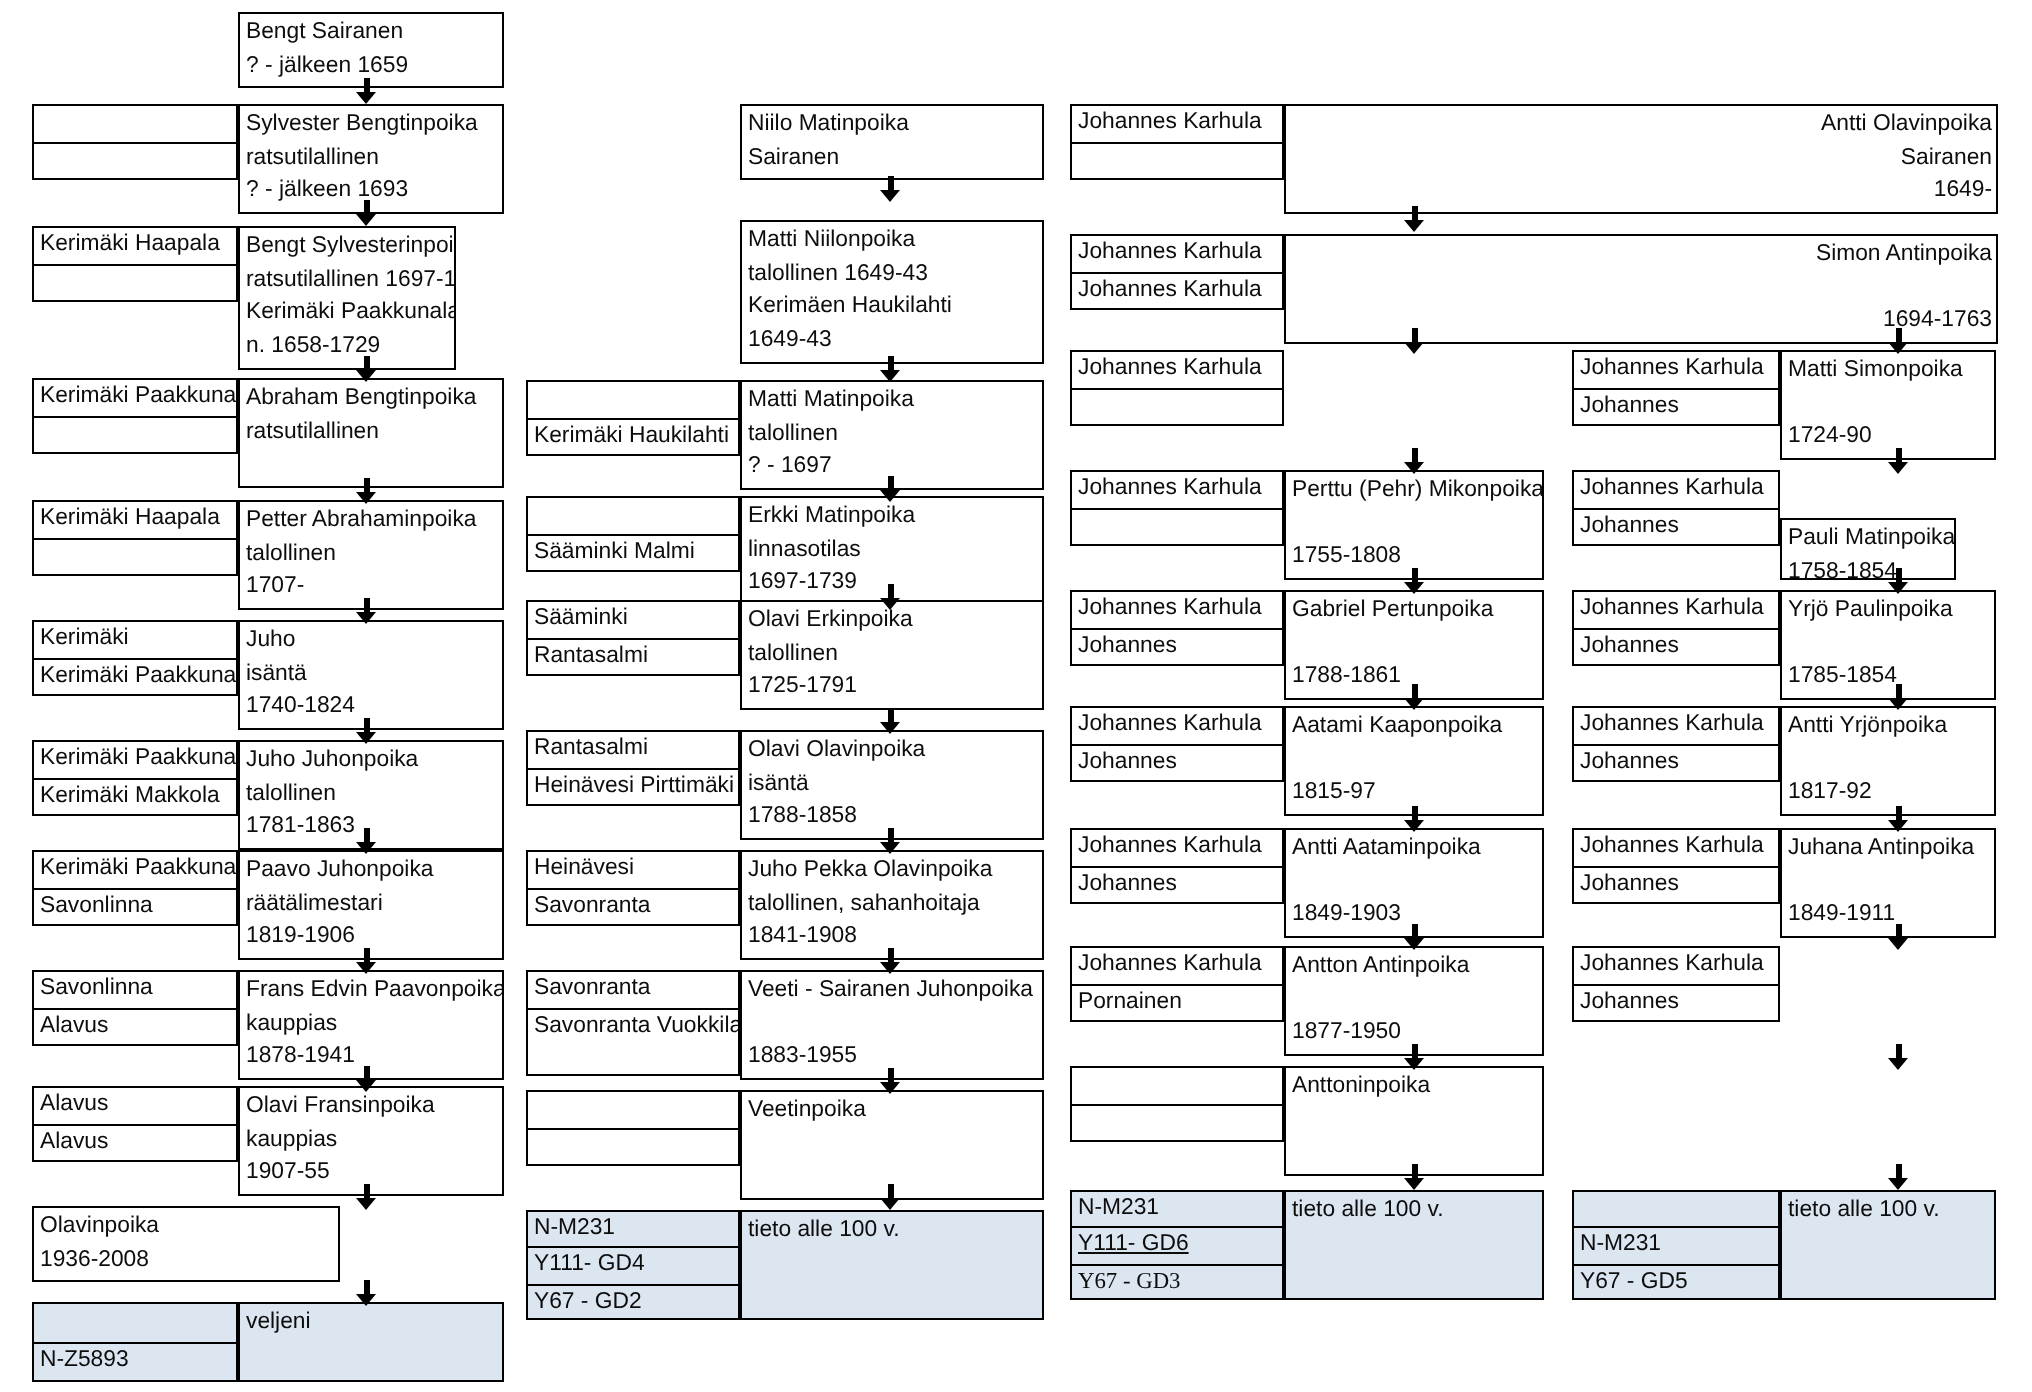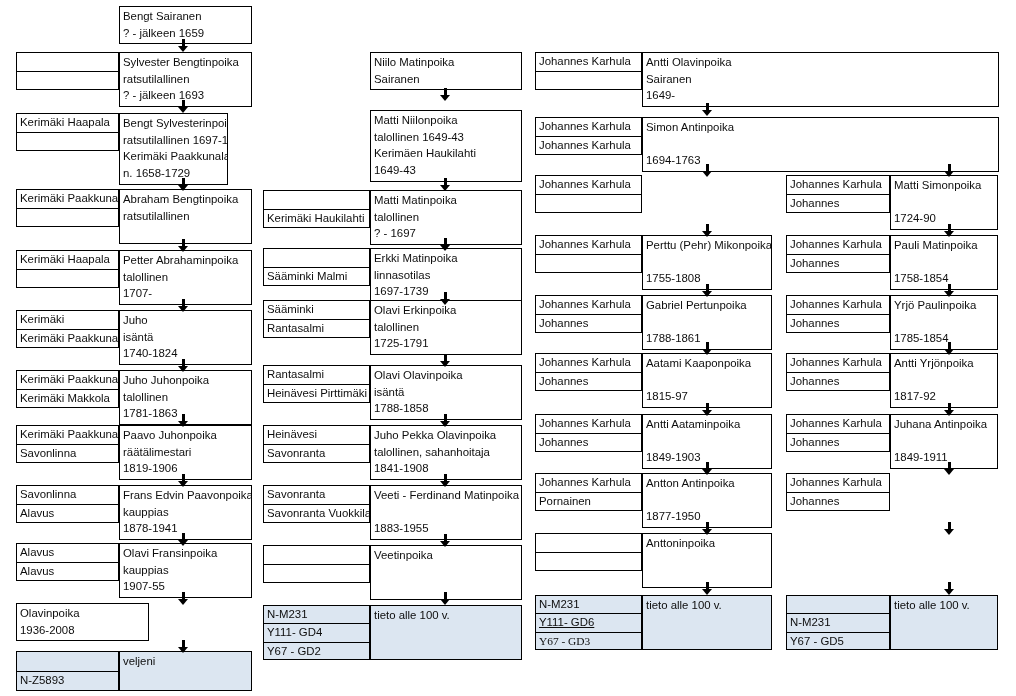--- a/index.html
+++ b/index.html
@@ -34,21 +34,21 @@
     border:1px solid #000;
     border-bottom:none;
     font-size:11.4px;line-height:16.6px;
     padding:0 2px 0 3px;
     white-space:nowrap;overflow:hidden;
     background:#ffffff;
     height:18px;
   }
   .stub .sb:last-child{border-bottom:1px solid #000;}
   .blue .cellA,.blue .cellB,.blue .sb{background:#dce6f1;}
-  .center .ln{text-align:left;}
+  .center .ln{text-align:right;}
 
   
   .arrow{position:absolute;width:11px;}
   .arrow .shaft{
     position:absolute;left:4px;top:0;width:3px;background:#000;
   }
   .arrow .head{
     position:absolute;left:0;width:0;height:0;
     border-left:5.5px solid transparent;
     border-right:5.5px solid transparent;
@@ -160,21 +160,21 @@
         <div class="sb" style="height: 19px;">Alavus</div>
         <div class="sb" style="height: 19px;">Alavus</div>
       </div>
       <div class="cellB" style="width: 133px;">
         <div class="ln">Olavi Fransinpoika</div>
         <div class="ln">kauppias</div>
         <div class="ln">1907-55</div>
       </div>
     </div>
     <div class="node" style="left: 16px; top: 603px; height: 38px;">
-      <div class="cellB" style="width: 133px;">
+      <div class="cellB" style="width: 154px;">
         <div class="ln">Olavinpoika</div>
         <div class="ln">1936-2008</div>
       </div>
     </div>
     <div class="node blue" style="left: 16px; top: 651px; height: 40px;">
       <div class="stub" style="width: 103px;">
         <div class="sb" style="height: 20px;"></div>
         <div class="sb" style="height: 20px;">N-Z5893</div>
       </div>
       <div class="cellB" style="width: 133px;">
@@ -248,24 +248,24 @@
       </div>
       <div class="cellB" style="width: 152px;">
         <div class="ln">Juho Pekka Olavinpoika</div>
         <div class="ln">talollinen, sahanhoitaja</div>
         <div class="ln">1841-1908</div>
       </div>
     </div>
     <div class="node" style="left: 263px; top: 485px; height: 55px;">
       <div class="stub" style="width: 107px;">
         <div class="sb" style="height: 19px;">Savonranta</div>
-        <div class="sb" style="height: 19px;">Savonranta Vuokkila</div>
-      </div>
-      <div class="cellB" style="width: 152px;">
-        <div class="ln">Veeti - Ferdinand  Matinpoika</div>
+        <div class="sb" style="height: 34px;">Savonranta Vuokkila</div>
+      </div>
+      <div class="cellB" style="width: 152px;">
+        <div class="ln">Veeti - Sairanen  Juhonpoika</div>
         <div class="ln"></div>
         <div class="ln">1883-1955</div>
       </div>
     </div>
     <div class="node" style="left: 263px; top: 545px; height: 55px;">
       <div class="stub" style="width: 107px;">
         <div class="sb" style="height: 19px;"></div>
         <div class="sb" style="height: 19px;"></div>
       </div>
       <div class="cellB" style="width: 152px;">
@@ -393,21 +393,21 @@
         <div class="ln">Matti Simonpoika</div>
         <div class="ln"></div>
         <div class="ln">1724-90</div>
       </div>
     </div>
     <div class="node" style="left: 786px; top: 235px; height: 55px;">
       <div class="stub" style="width: 104px;">
         <div class="sb" style="height: 19px;">Johannes Karhula</div>
         <div class="sb" style="height: 19px;">Johannes</div>
       </div>
-      <div class="cellB" style="width: 108px;">
+      <div class="cellB" style="width: 88px; margin-top: 24px;">
         <div class="ln">Pauli Matinpoika</div>
         <div class="ln"></div>
         <div class="ln">1758-1854</div>
       </div>
     </div>
     <div class="node" style="left: 786px; top: 295px; height: 55px;">
       <div class="stub" style="width: 104px;">
         <div class="sb" style="height: 19px;">Johannes Karhula</div>
         <div class="sb" style="height: 19px;">Johannes</div>
       </div>

